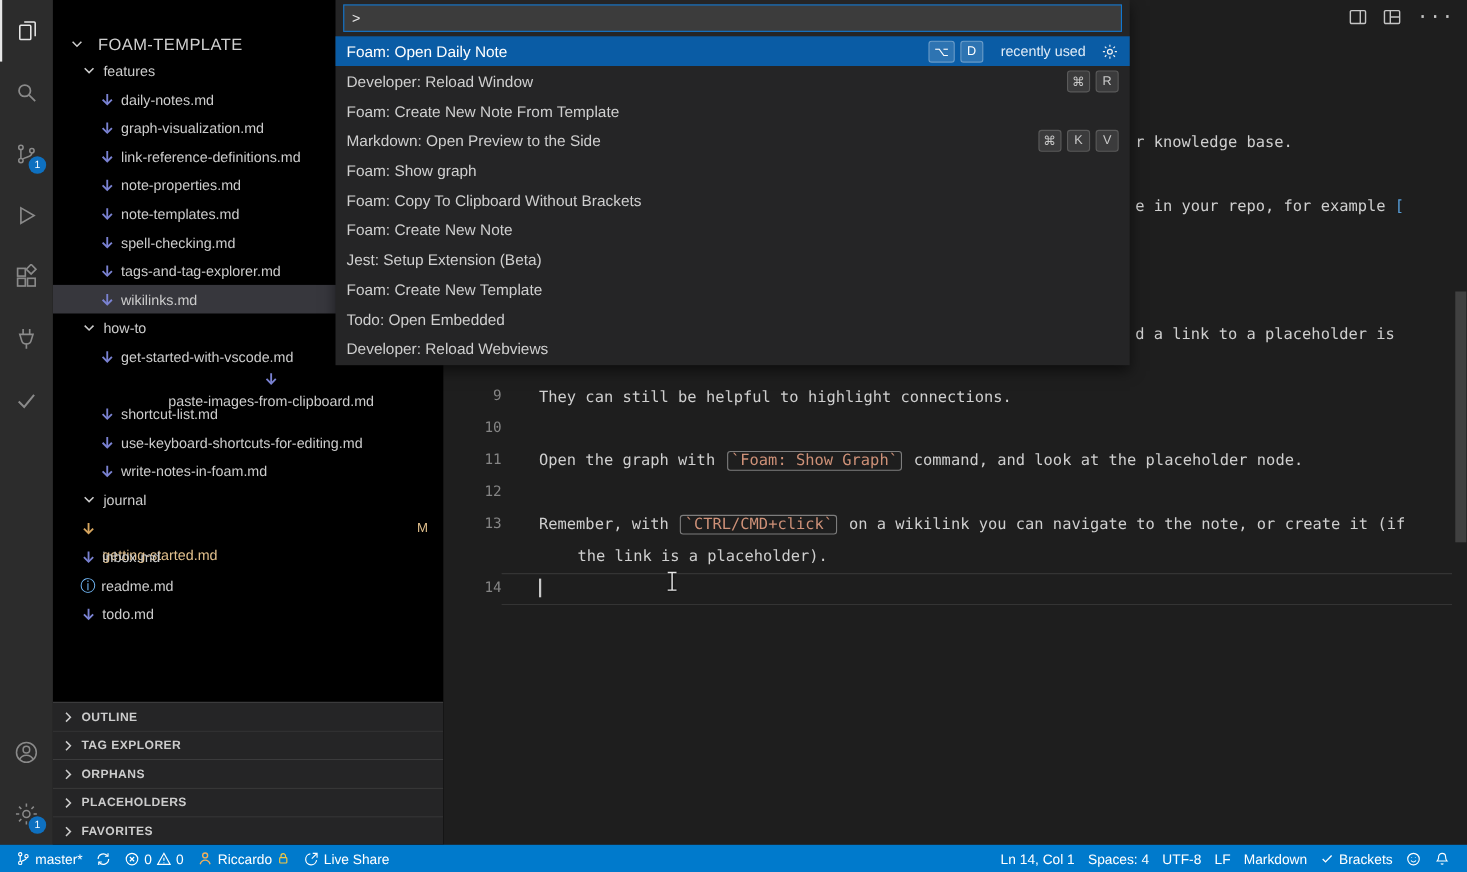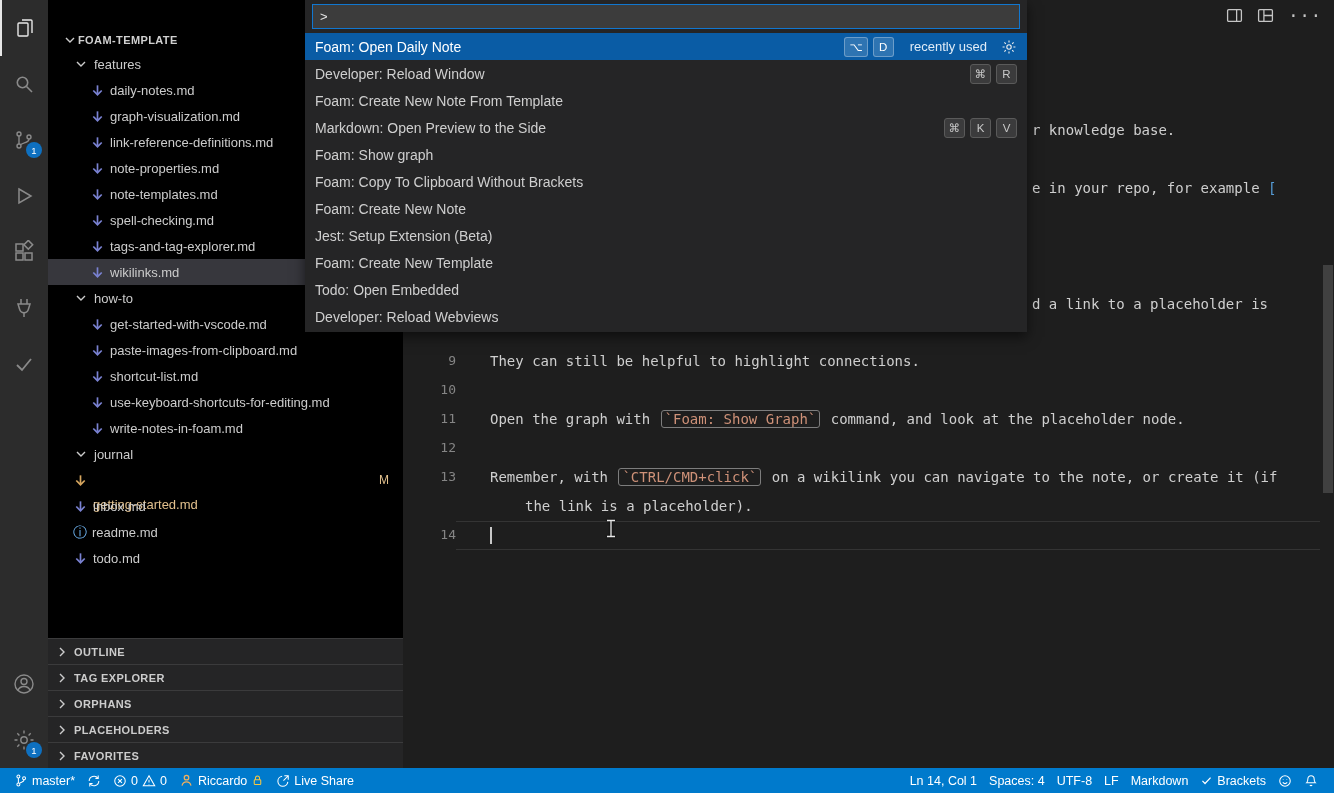--- a/index.html
+++ b/index.html
@@ -16,22 +16,22 @@
   .ab-item svg { stroke:#8a8a8a; }
   .ab-item.active svg { stroke:#e7e7e7; }
   .ab-badge { position:absolute; right:6px; bottom:10px; min-width:16px; height:16px;
     background:#0e70c0; border-radius:50%; color:#fff; font-size:9.5px; display:flex;
     align-items:center; justify-content:center; padding:0 3px; }
 
   
   .sidebar { position:absolute; left:48px; top:0; width:355px; bottom:25px;
     background:#000000; overflow:hidden; z-index:4;text-align:right; }
   .sidebar-title { padding:11px 0 6px 20px; font-size:11px; letter-spacing:.6px; color:#b6b6b6; }
-  .workspace-row { height:22px; display:flex; align-items:center; gap:0; padding-left:14px;
-    font-size:11px; font-weight:bold; letter-spacing:.4px; color:#d0d0d0; cursor:pointer; }
+  .workspace-row { height:22px; display:flex; align-items:center; gap:11px; padding-left:14px;
+    font-size:15px; font-weight:normal; letter-spacing:.4px; color:#d0d0d0; cursor:pointer; }
   .tree-row { height:26px; display:flex; align-items:center; gap:5px; font-size:13px;
     color:#cccccc; cursor:pointer; white-space:nowrap; }
   .tree-row.selected { background:#37373d; }
   .tree-label.modified { color:#e2c08d;margin-top:48px; }
   .mod-badge { margin-left:auto; padding-right:14px; color:#e2c08d; font-size:12px; }
   .info-ic { color:#75beff; font-size:14px; line-height:14px; }
   .sidebar-sections { position:absolute; left:0; right:0; bottom:0; }
   .section-row { height:26px; display:flex; align-items:center; gap:4px; padding-left:6px;
     font-size:11px; font-weight:bold; letter-spacing:.4px; color:#cccccc;
     border-top:1px solid rgba(128,128,128,.25); cursor:pointer; background:#252526; }
@@ -233,21 +233,21 @@
         </svg>
         <span class="tree-label">how-to</span>
       </div>
       <div class="tree-row" style="padding-left: 42px;">
         <svg width="15" height="15" viewBox="0 0 16 16" fill="none" stroke="#7a82d2" stroke-width="1.8" style="flex:none">
           <path d="M8 2.5v9"></path>
           <path d="M3.5 8L8 12.5 12.5 8"></path>
         </svg>
         <span class="tree-label">get-started-with-vscode.md</span>
       </div>
-      <div class="tree-row" style="padding-left: 42px;">
+      <div class="tree-row" style="padding-left: 42px; flex-direction: column;">
         <svg width="15" height="15" viewBox="0 0 16 16" fill="none" stroke="#7a82d2" stroke-width="1.8" style="flex:none">
           <path d="M8 2.5v9"></path>
           <path d="M3.5 8L8 12.5 12.5 8"></path>
         </svg>
         <span class="tree-label">paste-images-from-clipboard.md</span>
       </div>
       <div class="tree-row" style="padding-left: 42px;">
         <svg width="15" height="15" viewBox="0 0 16 16" fill="none" stroke="#7a82d2" stroke-width="1.8" style="flex:none">
           <path d="M8 2.5v9"></path>
           <path d="M3.5 8L8 12.5 12.5 8"></path>

